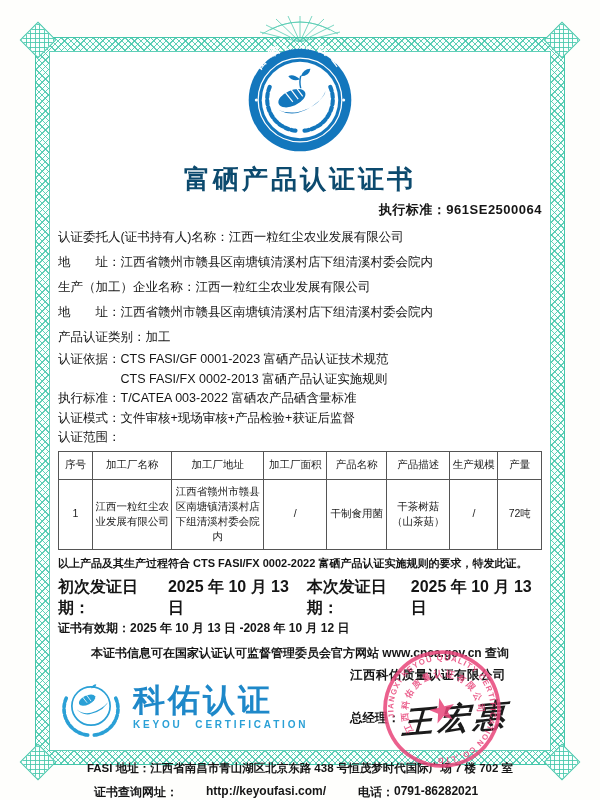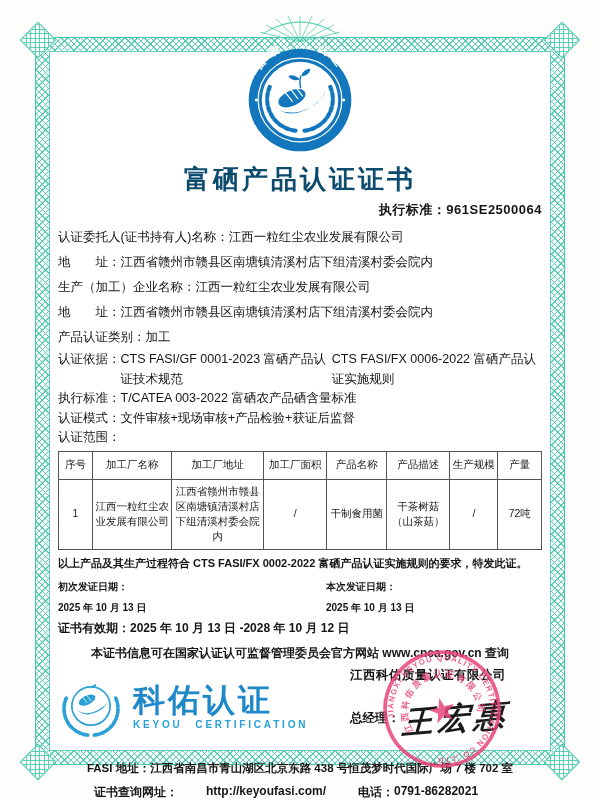--- a/index.html
+++ b/index.html
@@ -40,36 +40,36 @@
     text-align:center;font-size:26px;font-weight:800;letter-spacing:3px;
     margin-top:8px;color:#0c4a6e;
   }
   .certno{
     text-align:right;font-size:13px;font-weight:700;margin-top:4px;letter-spacing:.5px;
   }
   .fields{margin-top:6px;}
   .f-line{display:flex;font-weight:400;font-size:12.5px;line-height:25px;}
   .f-line.tight{line-height:19.5px;}
   .f-label{white-space:pre;flex:none;}
-  .basis-vals{display:flex;}
+  .basis-vals{display:flex;flex-direction:column;}
 
   table.scope{
     width:100%;border-collapse:collapse;margin-top:3px;
     font-size:10.5px;font-weight:400;color:#222;table-layout:fixed;
   }
   table.scope th,table.scope td{
     border:1px solid #555;text-align:center;vertical-align:middle;padding:2px 1px;
     font-weight:400;word-break:break-all;line-height:1.45;
   }
   table.scope thead tr{height:28px;}
   table.scope tbody tr{height:70px;}
 
   .statement{font-size:11px;font-weight:700;margin-top:6px;line-height:15px;}
   .dates-row{display:flex;margin-top:5px;}
-  .dates-row .pair{display:flex;font-size:10px;font-weight:700;line-height:21px;flex-direction:column;}
+  .dates-row .pair{display:flex;font-size:16px;font-weight:700;line-height:21px;}
   .dates-row .pair.first{width:268px;}
   .validity{display:flex;font-size:12px;font-weight:700;line-height:21px;}
   .cnca{ text-align:center;font-size:12px;font-weight:700;margin-top:7px;line-height:15px;}
 
   
   .footer{position:relative;height:94px;margin-top:4px;}
   .keyou{position:absolute;left:0;top:10px;display:flex;align-items:center;gap:9px;}
   .keyou-cn{font-size:32px;font-weight:700;color:#1e88c9;letter-spacing:3px;line-height:34px;}
   .keyou-en{font-size:10px;font-weight:700;color:#2aa0d6;letter-spacing:2.8px;margin-top:1px;}
   .issuer{position:absolute;left:292px;top:2px;width:200px;z-index:1;}
@@ -172,21 +172,21 @@
       <span>江西省赣州市赣县区南塘镇清溪村店下组清溪村委会院内</span>
     </div>
     <div class="f-line">
       <span class="f-label">产品认证类别：</span>
       <span>加工</span>
     </div>
     <div class="f-line tight">
       <span class="f-label">认证依据：</span>
       <span class="basis-vals">
         <span>CTS FASI/GF 0001-2023 富硒产品认证技术规范</span>
-        <span>CTS FASI/FX 0006-2022 富硒产品认证实施规则</span>
+        <span>CTS FASI/FX 0002-2013 富硒产品认证实施规则</span>
       </span>
     </div>
     <div class="f-line tight">
       <span class="f-label">执行标准：</span>
       <span>T/CATEA 003-2022 富硒农产品硒含量标准</span>
     </div>
     <div class="f-line tight">
       <span class="f-label">认证模式：</span>
       <span>文件审核+现场审核+产品检验+获证后监督</span>
     </div>

